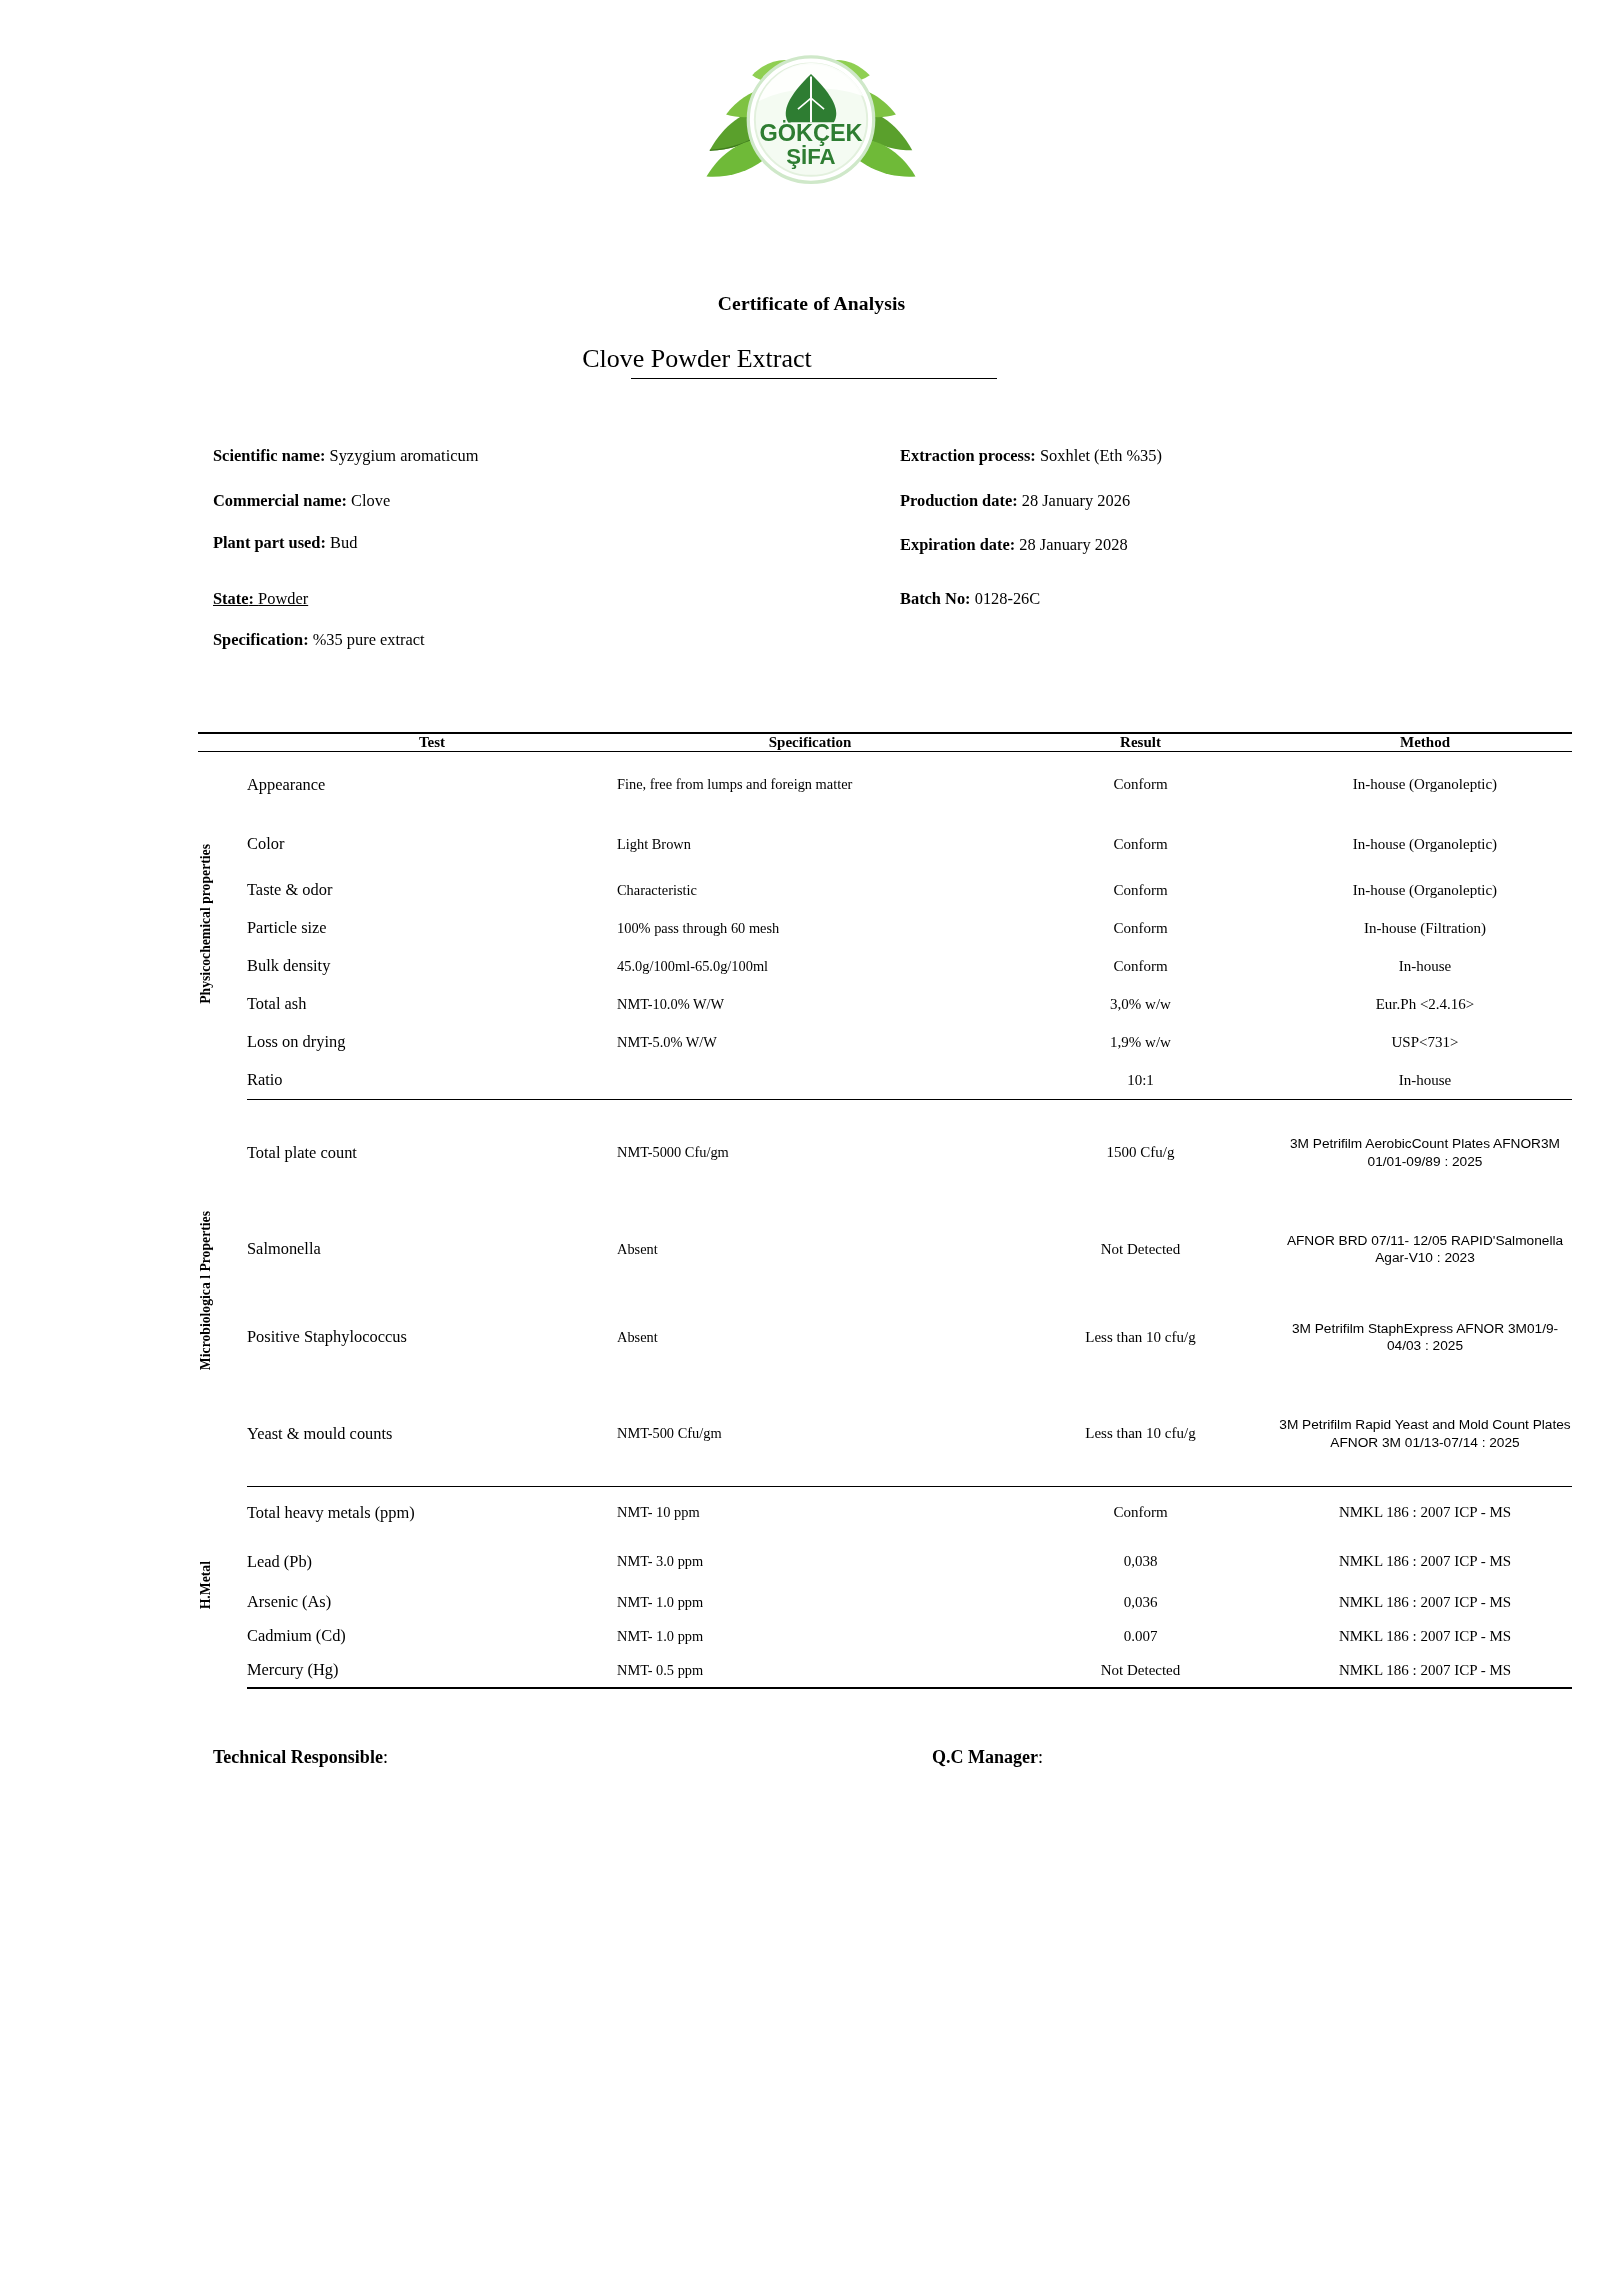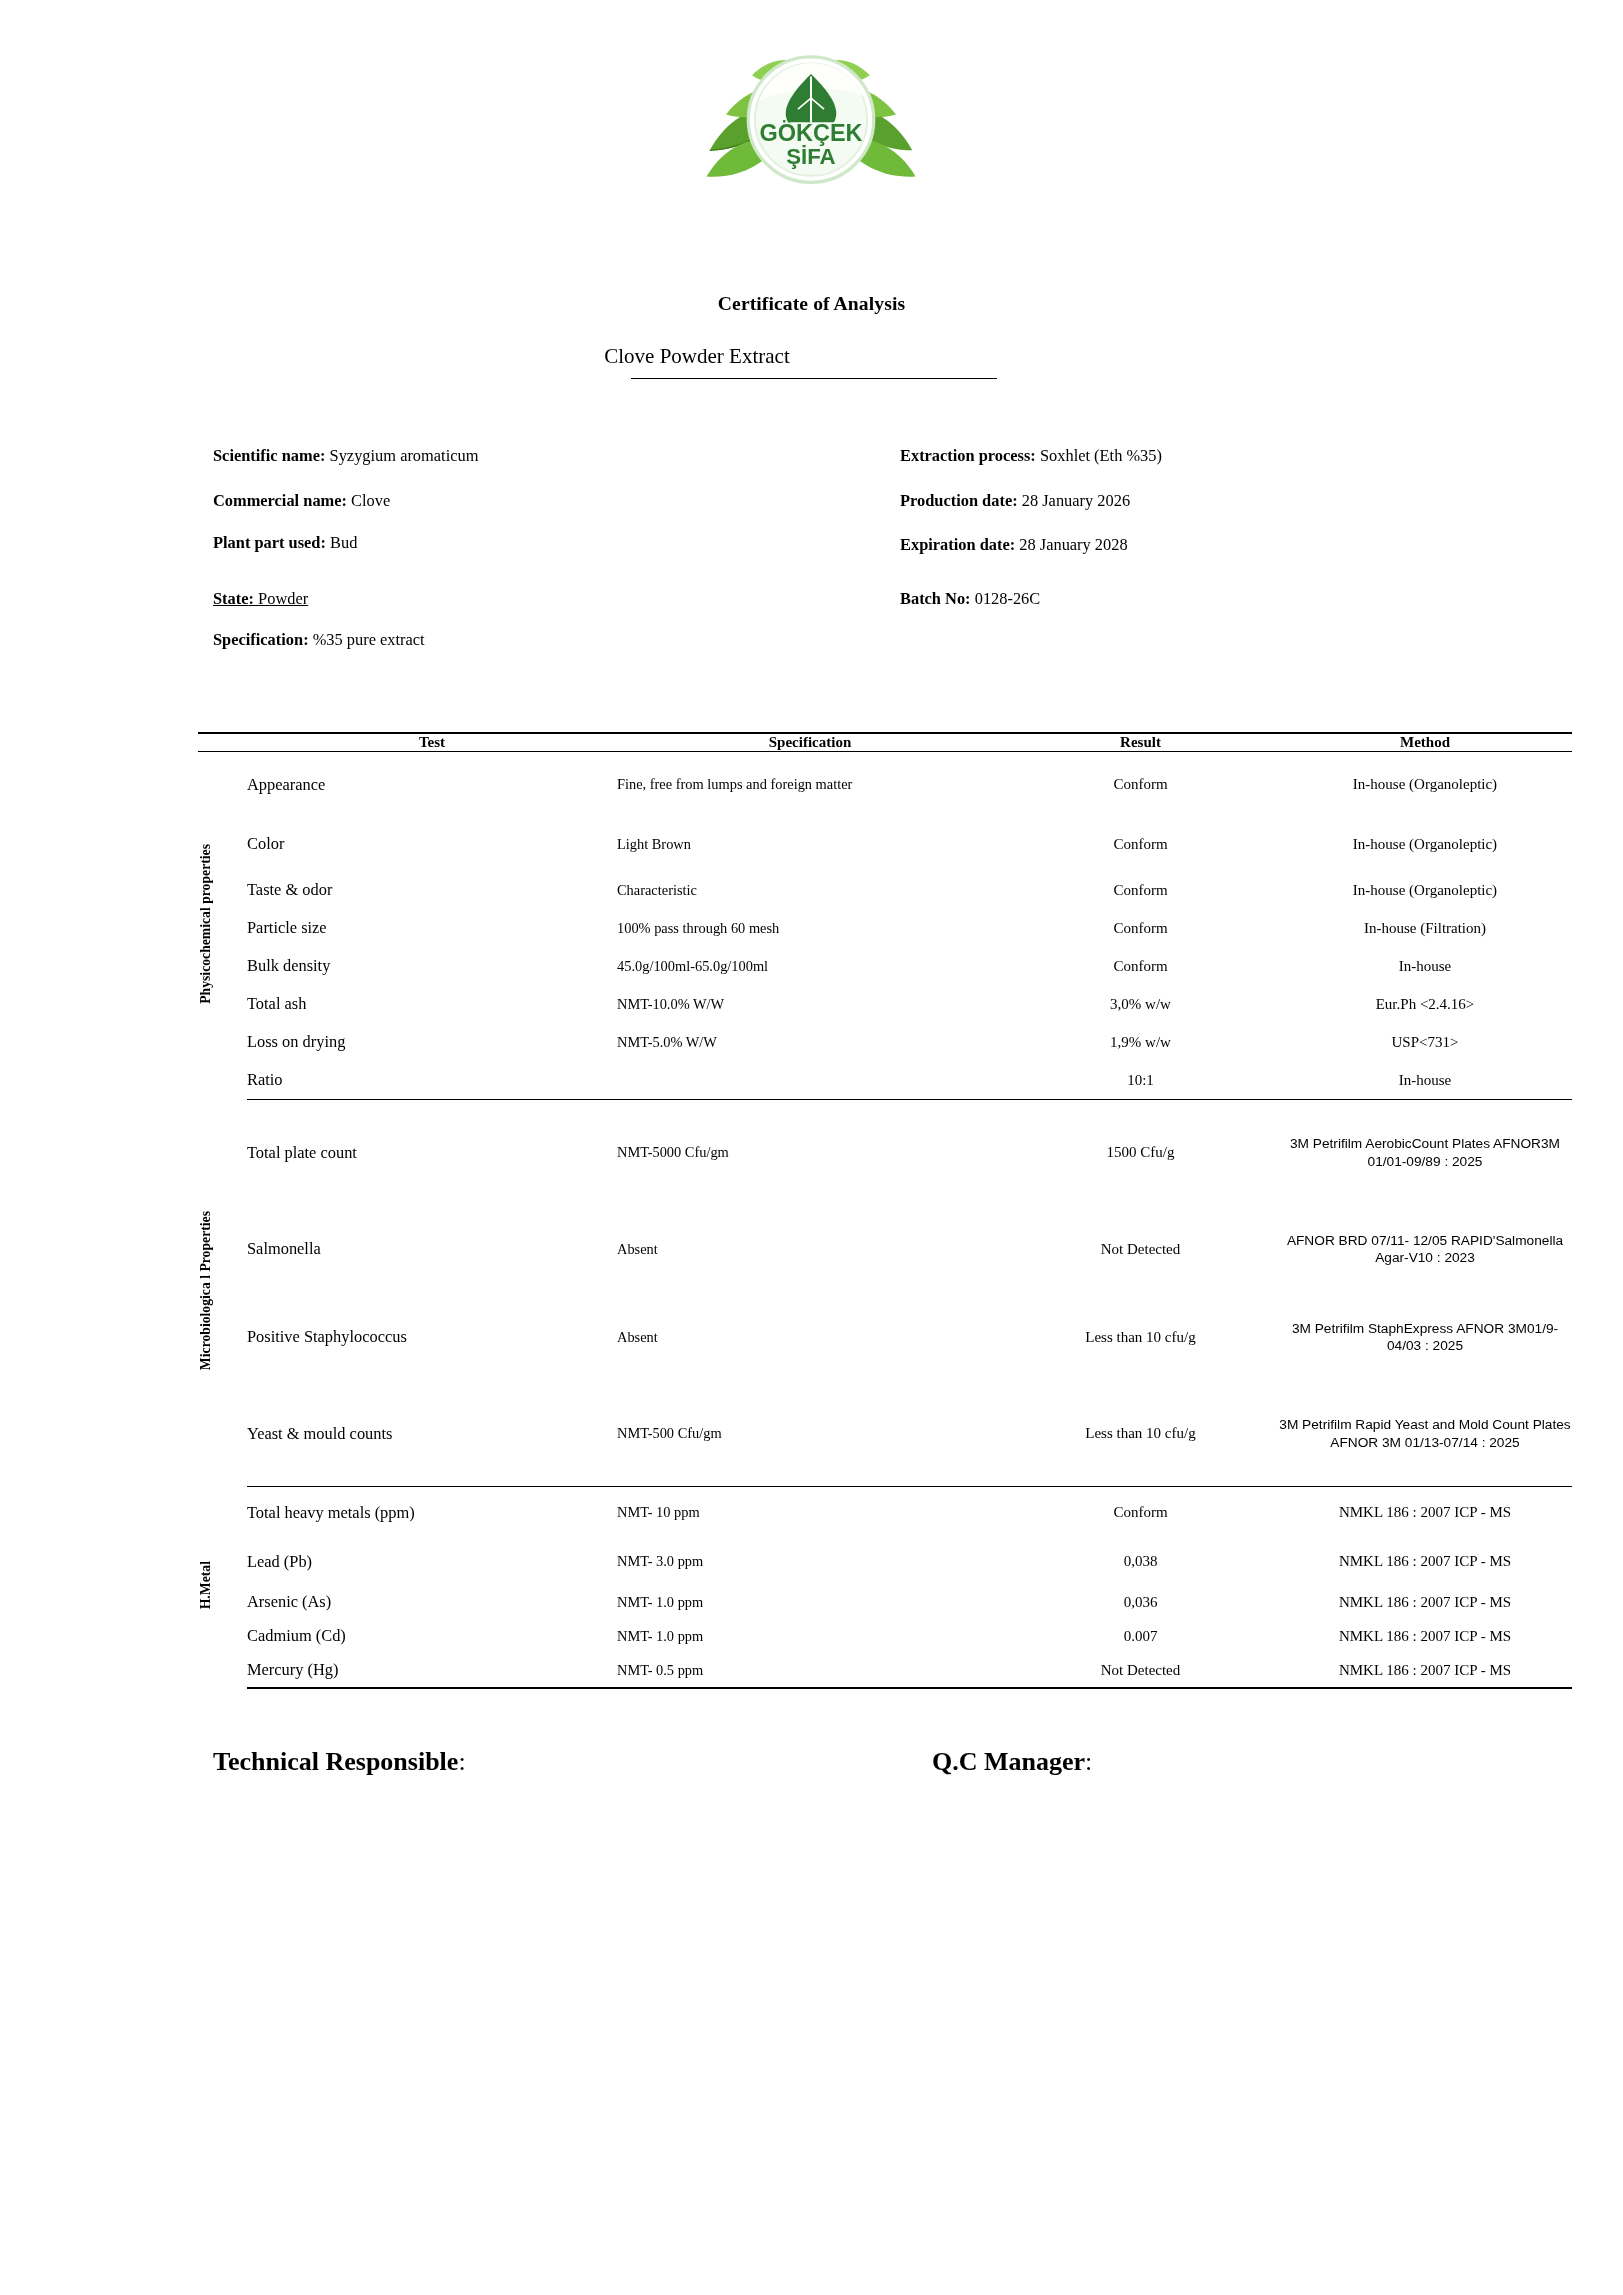--- a/index.html
+++ b/index.html
@@ -42,21 +42,21 @@
     font-size: 19.6px;
     font-weight: bold;
     letter-spacing: 0.1px;
   }
   .product-title {
     position: absolute;
     top: 344px;
     left: 0;
     width: 1394px;
     text-align: center;
-    font-size: 21px;
+    font-size: 26px;
   }
   .product-rule {
     position: absolute;
     top: 378px;
     left: 631px;
     width: 366px;
     border-bottom: 1.3px solid #000;
   }
   .lbl { font-weight: bold; }
   .ital { }
@@ -124,21 +124,21 @@
     font-size: 13.7px;
     white-space: nowrap;
     display: inline-block;
     font-family: "Liberation Serif", serif;
   }
 
   
   .sign {
     position: absolute;
     top: 1747px;
-    font-size: 26px;
+    font-size: 18px;
   }
   .sign .bold { font-weight: bold; }
   .sign-left { left: 213px; }
   .sign-right { left: 932px; }
 </style>
 </head>
 <body>
 
 <div class="page">
 

